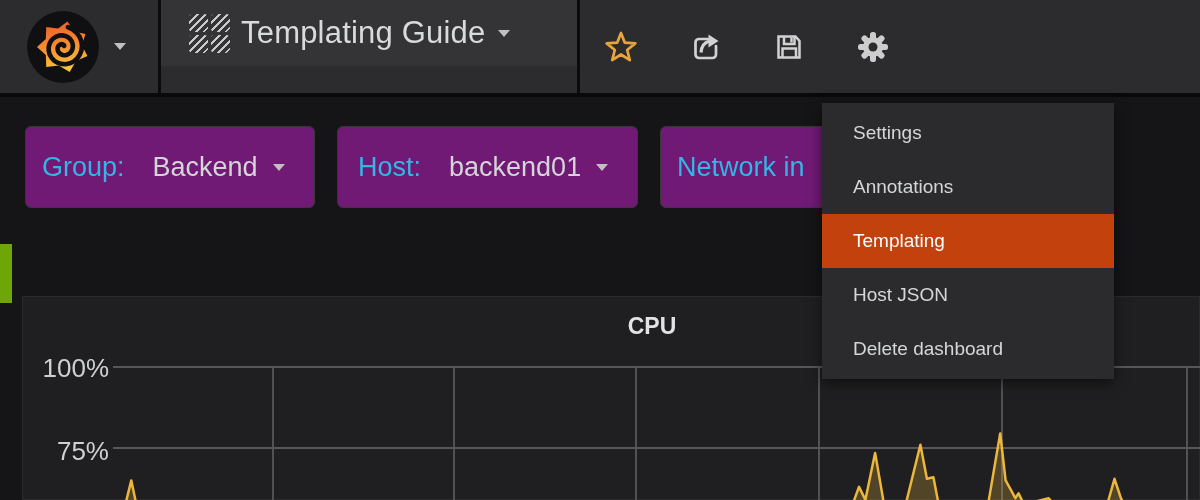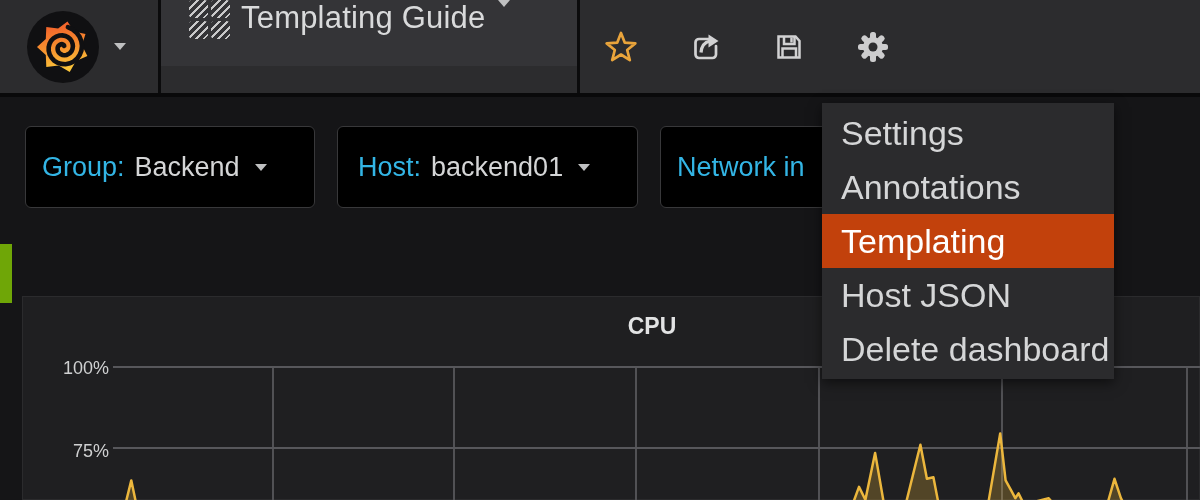--- a/index.html
+++ b/index.html
@@ -8,68 +8,68 @@
   .screen { position:relative; width:1200px; height:500px; background:#151517; }
 
   
   .navbar { position:absolute; left:0; top:0; width:1200px; height:97px;
             background:#2c2c2e; border-bottom:4px solid #09090a; display:flex; }
   .nav-logo { width:158px; height:93px; display:flex; align-items:center;
               padding-left:26px; cursor:pointer; }
   .nav-logo .caret { margin-left:14px; }
   .nav-divider { width:3px; height:93px; background:#0b0b0c; }
   .nav-dash { width:416px; height:66px; background:#343437; display:flex;
-              padding-left:28px; cursor:pointer; }
+              align-items:center; padding-left:28px; cursor:pointer; }
   .grid-icon { display:grid; grid-template-columns:19px 19px; grid-template-rows:18px 18px;
                gap:3px; margin-right:11px; }
   .grid-icon i { display:block; border-radius:4px;
       background:repeating-linear-gradient(135deg,#c9c9ca 0 2px,transparent 2px 5.5px); }
   .dash-title { font-size:31px; color:#d9dadb; letter-spacing:.2px; }
   .nav-dash .caret { margin-left:13px; }
   .caret { width:0; height:0; border-left:8px solid transparent;
            border-right:8px solid transparent; border-top:9px solid #bfc0c1; }
   .caret.small { border-left-width:6px; border-right-width:6px; border-top-width:7px; }
   .nav-actions { flex:1; height:93px; display:flex; align-items:center;
                  padding-left:24px; gap:50px; }
   .icon-btn { width:34px; height:34px; display:flex; align-items:center;
               justify-content:center; cursor:pointer; }
 
   
-  .var-box { position:absolute; top:126px; height:82px; background:#000000;
+  .var-box { position:absolute; top:126px; height:82px; background:#701a75;
              border:1px solid #38383a; border-radius:6px; display:flex;
              align-items:center; padding:0 16px; cursor:pointer; }
   .var-box .var-label { font-size:27px; color:#33b5e5; white-space:nowrap; }
-  .var-box .var-value { font-size:27px; color:#d4d5d6; margin-left:10px; white-space:nowrap; }
+  .var-box .var-value { font-size:27px; color:#d4d5d6; margin-left:28px; white-space:nowrap; }
   .var-box .caret { margin-left:15px; }
   #var-group { left:25px;  width:290px; }
   #var-host  { left:337px; width:301px;padding-left:20px; }
   #var-net   { left:660px; width:400px; }
 
   
   .row-handle { position:absolute; left:0; top:244px; width:12px; height:59px;
                 background:#6fa607; cursor:pointer; }
 
   
   .panel { position:absolute; left:22px; top:296px; width:1178px; height:204px;
            background:#1f1f21; border:1px solid #2b2b2d; }
   .panel-title { position:absolute; left:90px; top:16px; width:1078px;
                  text-align:center; font-size:23px; font-weight:bold; color:#e2e3e4;
                  cursor:pointer; }
   .ytick { position:absolute; left:0; width:86px; text-align:right;
-           font-size:18px; color:#cfd0d1; line-height:26px; }
+           font-size:26px; color:#cfd0d1; line-height:26px; }
   .ytick.y100 { top:58px; }
   .ytick.y75  { top:141px; }
   #chart-svg { position:absolute; left:0; top:0; width:1178px; height:204px;
                display:block; }
 
   
   .dropdown-menu { position:absolute; left:822px; top:103px; width:292px;
                    background:#2b2b2d; padding:3px 0; z-index:10;
                    box-shadow:0 4px 12px rgba(0,0,0,.55); }
-  .menu-item { height:54px; line-height:54px; padding-left:19px; font-size:34px;
+  .menu-item { height:54px; line-height:54px; padding-left:31px; font-size:19px;
                color:#d5d6d7; cursor:pointer; white-space:nowrap; }
   .menu-item.active { background:#c2410c; color:#ffffff; }
 </style>
 </head>
 <body>
 
 <div class="screen">
 
   <header class="navbar">
     <div class="nav-logo">

